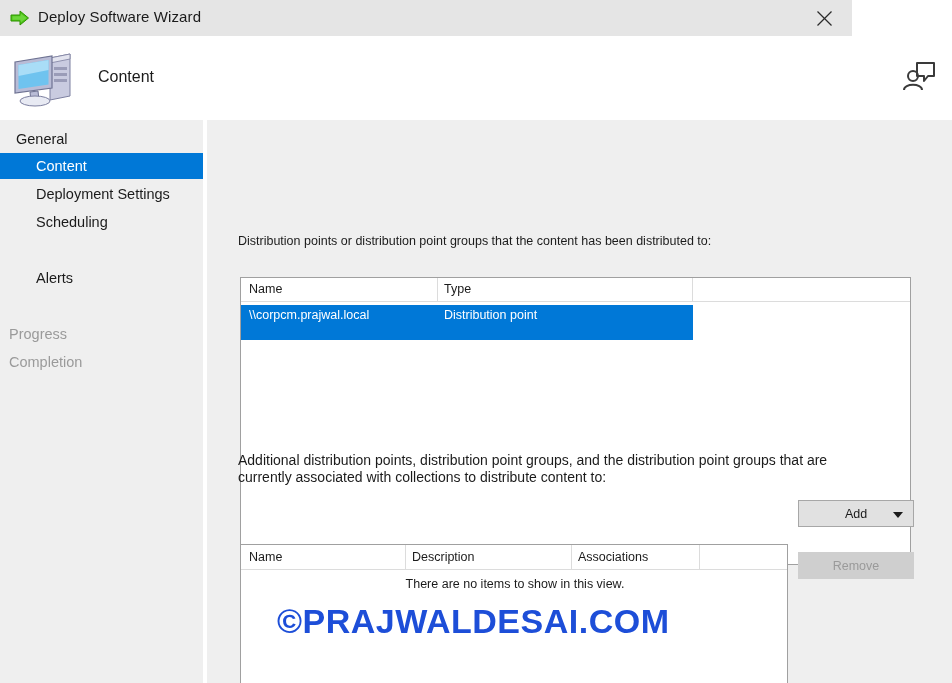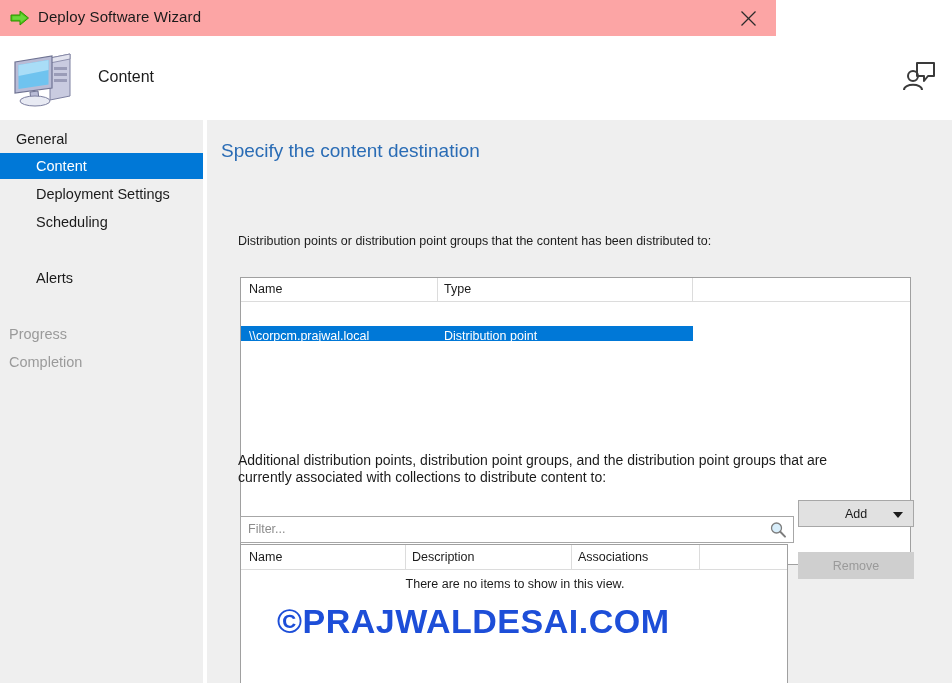--- a/index.html
+++ b/index.html
@@ -13,22 +13,22 @@
     overflow: hidden;
     font-family: "Liberation Sans", sans-serif;
     color: #1a1a1a;
     position: relative;
   }
 
   
   .titlebar {
     position: absolute;
     left: 0; top: 0;
-    width: 776px; height: 36px;
-    background: #fca5a5;
+    width: 852px; height: 36px;
+    background: #e5e5e5;
   }
   .titlebar-arrow {
     position: absolute;
     left: 10px; top: 9px;
     width: 20px; height: 18px;
   }
   .titlebar-title {
     position: absolute;
     left: 38px; top: 8px;
     font-size: 15px;
@@ -168,24 +168,23 @@
   .tp-head .th.c1 { left: 203px; }
   .tp-colsep {
     position: absolute;
     top: 0;
     width: 1px; height: 24px;
     background: #dcdcdc;
   }
   .tp-row {
     position: absolute;
     left: 0; top: 27px;
-    width: 452px; height: 15px;
+    width: 452px; height: 35px;
     background: #0078d7;
     color: #ffffff;
-    margin-top: 21px;
   }
   .tp-row .td {
     position: absolute;
     top: 3px;
     font-size: 12.5px;
     white-space: nowrap;
   }
   .tp-row .td.c0 { left: 8px; }
   .tp-row .td.c1 { left: 203px; }
 
@@ -364,48 +363,38 @@
         <span>Progress</span>
       </div>
     <div class="nav-item lvl0 dim" style="top:229px">
         <span>Completion</span>
       </div>
   </div>
   <div class="side-divider"></div>
 
   <div class="content">
 
-    <div class="page-heading">Specify the content destination</div>
 
     <div class="label-1">Distribution points or distribution point groups that the content has been distributed to:</div>
 
     <div class="top-panel">
       <div class="tp-head">
         <span class="th c0">Name</span>
         <span class="th c1">Type</span>
         <span class="tp-colsep" style="left:196px"></span>
         <span class="tp-colsep" style="left:451px"></span>
       </div>
       <div class="tp-row">
         <span class="td c0">\\corpcm.prajwal.local</span>
         <span class="td c1">Distribution point</span>
       </div>
     </div>
 
     <div class="label-2">Additional distribution points, distribution point groups, and the distribution point groups that are currently associated with collections to distribute content to:</div>
 
-    <div class="filter-box">
-      <span class="filter-text">Filter...</span>
-      <span class="search-icon">
-        <svg width="18" height="18" viewBox="0 0 18 18">
-          <circle cx="7.5" cy="7" r="5" fill="#d8eefb" stroke="#7d7d7d" stroke-width="1.3"></circle>
-          <line x1="11.3" y1="10.8" x2="16" y2="15.6" stroke="#7d7d7d" stroke-width="2" stroke-linecap="round"></line>
-        </svg>
-      </span>
-    </div>
 
     <div class="btn add">
       <span>Add</span>
       <span class="caret"></span>
     </div>
     <div class="btn remove">
       <span>Remove</span>
     </div>
 
     <div class="bottom-panel">

